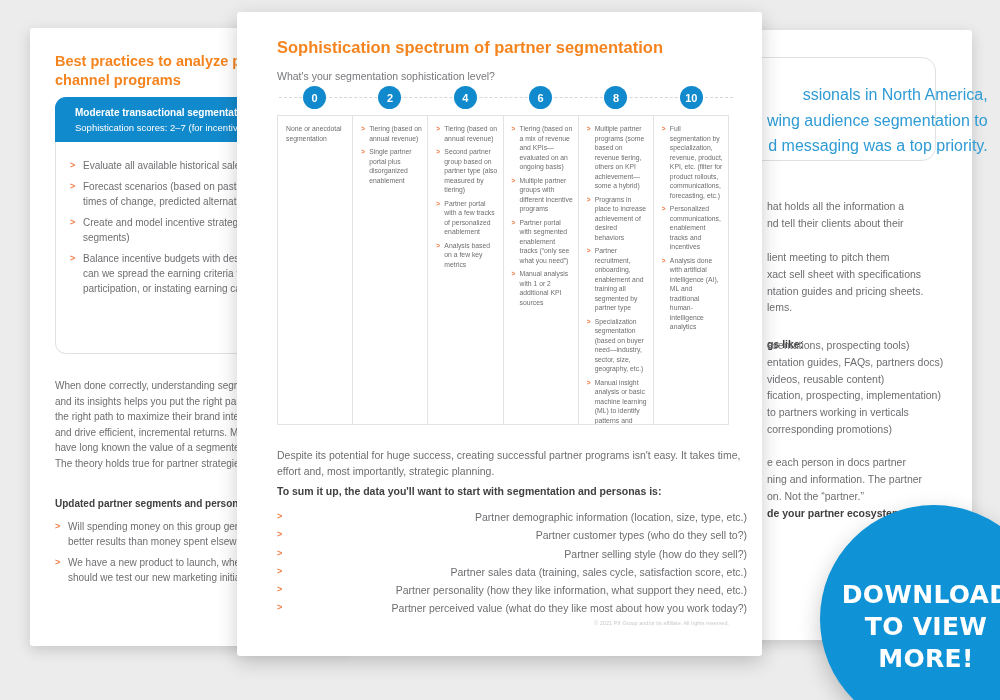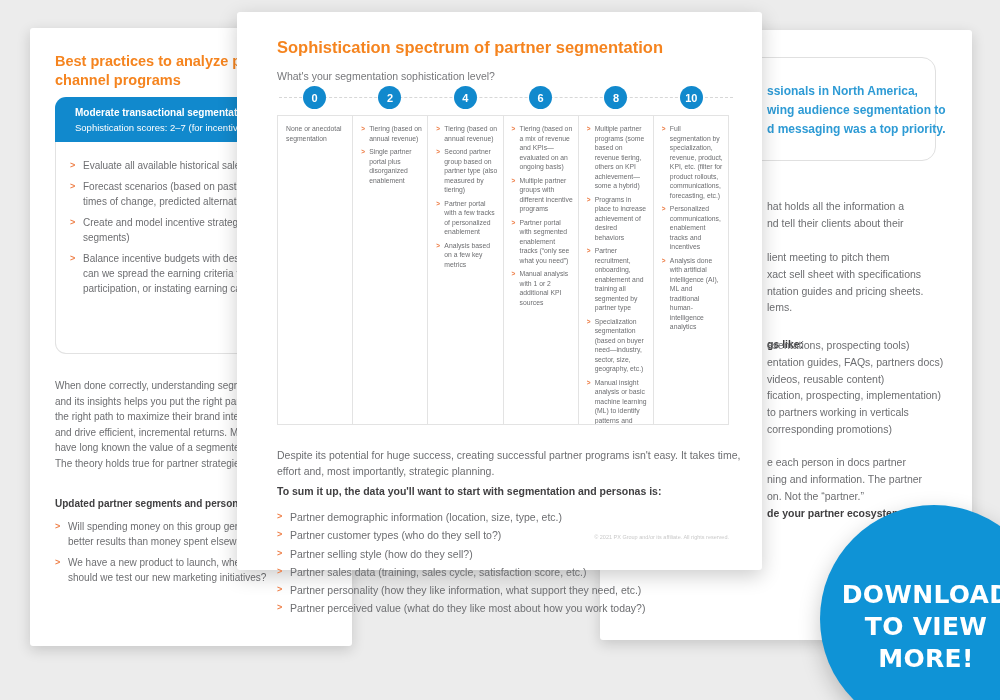--- a/index.html
+++ b/index.html
@@ -23,21 +23,21 @@
             color:#6d6e71; margin-bottom:6px; }
   .b-item::before { content:">"; position:absolute; left:0; top:1px; color:#ee7d45;
                     font-weight:700; font-size:9px; }
   .lp-para { position:absolute; left:25px; top:350px; width:228px; font-size:10px;
              line-height:1.55; color:#6d6e71; }
   .lp-subhead { position:absolute; left:25px; top:470px; width:290px; font-size:10px;
                 font-weight:700; color:#414042; white-space:nowrap; overflow:hidden; }
   .lp-questions { position:absolute; left:25px; top:491px; width:225px; }
 
   
-  #center-page { left:237px; top:12px; width:525px; height:558px; z-index:2;
+  #center-page { left:237px; top:12px; width:525px; height:644px; z-index:2;
                  box-shadow:0 6px 20px rgba(0,0,0,.20); }
   .cp-title { position:absolute; left:40px; top:26px; font-size:16.5px; font-weight:700; color:#f5841f; }
   .cp-subtitle { position:absolute; left:40px; top:58px; font-size:10.5px; color:#77787b; }
   .spectrum { position:absolute; left:40px; top:74px; width:452px; height:23px; display:flex; }
   .spec-line { position:absolute; left:2px; right:-4px; top:11px; height:0;
                border-top:1px dashed #d7d7d7; }
   .spec-slot { flex:1; display:flex; align-items:center; justify-content:center; }
   .circle { position:relative; z-index:1; width:23px; height:23px; border-radius:50%;
             background:#1189cd; color:#fff; font-weight:700; font-size:11px;
             display:flex; align-items:center; justify-content:center; }
@@ -47,30 +47,30 @@
   .col:not(:last-child) { border-right:1px solid #e3e3e3; }
   .cell-item { position:relative; padding-left:8px; font-size:6.8px; line-height:1.4;
                color:#6d6e71; margin-bottom:4px; }
   .cell-item::before { content:">"; position:absolute; left:0; top:0; color:#ee7d45;
                        font-weight:700; font-size:6.5px; }
   .col.plain .cell-item { padding-left:0; }
   .col.plain .cell-item::before { content:none; }
   .cp-para { position:absolute; left:40px; top:436px; width:468px; font-size:10.5px;
              line-height:1.5; color:#6d6e71; }
   .cp-lead { position:absolute; left:40px; top:473px; font-size:10.5px; font-weight:700; color:#414042; }
-  .cp-bullets { position:absolute; left:40px; top:497px; width:470px; }
+  .cp-bullets { position:absolute; left:40px; top:497px; width:470px;text-align:right; }
   .cp-bullets .b-item { font-size:10.5px; line-height:1.55; margin-bottom:2px; }
   .cp-footer { position:absolute; right:33px; bottom:30px; font-size:5.5px; color:#c9c9c9; }
 
   
   #right-page { left:600px; top:30px; width:372px; height:610px; z-index:1; }
   .rp-callout { position:absolute; left:40px; top:27px; width:296px; height:104px;
                 border:1.5px solid #e0e0e0; border-radius:14px; }
-  .rp-callout-text { position:absolute; left:167px; top:52px; font-size:12px; font-weight:700;
-                     color:#2e9bd5; line-height:1.6; }
+  .rp-callout-text { position:absolute; left:167px; top:52px; font-size:16px; font-weight:400;
+                     color:#2e9bd5; line-height:1.6;text-align:right; }
   .rp-group { position:absolute; left:167px; font-size:10.5px; line-height:1.6; color:#6d6e71; }
   .rp-group.bold { font-weight:700; color:#414042; }
   .rline { white-space:nowrap; }
 
   
   #badge { position:absolute; left:820px; top:505px; width:228px; height:228px; border-radius:50%;
            background:#0f93d6; z-index:5; box-shadow:0 8px 22px rgba(0,0,0,.22); cursor:pointer; }
   .badge-text { position:absolute; left:8px; top:74px; width:196px; text-align:center;
                 color:#fff; font-weight:700; font-size:25px; line-height:1.28;
                 letter-spacing:.3px; font-family:"DejaVu Sans","Liberation Sans",sans-serif; }

